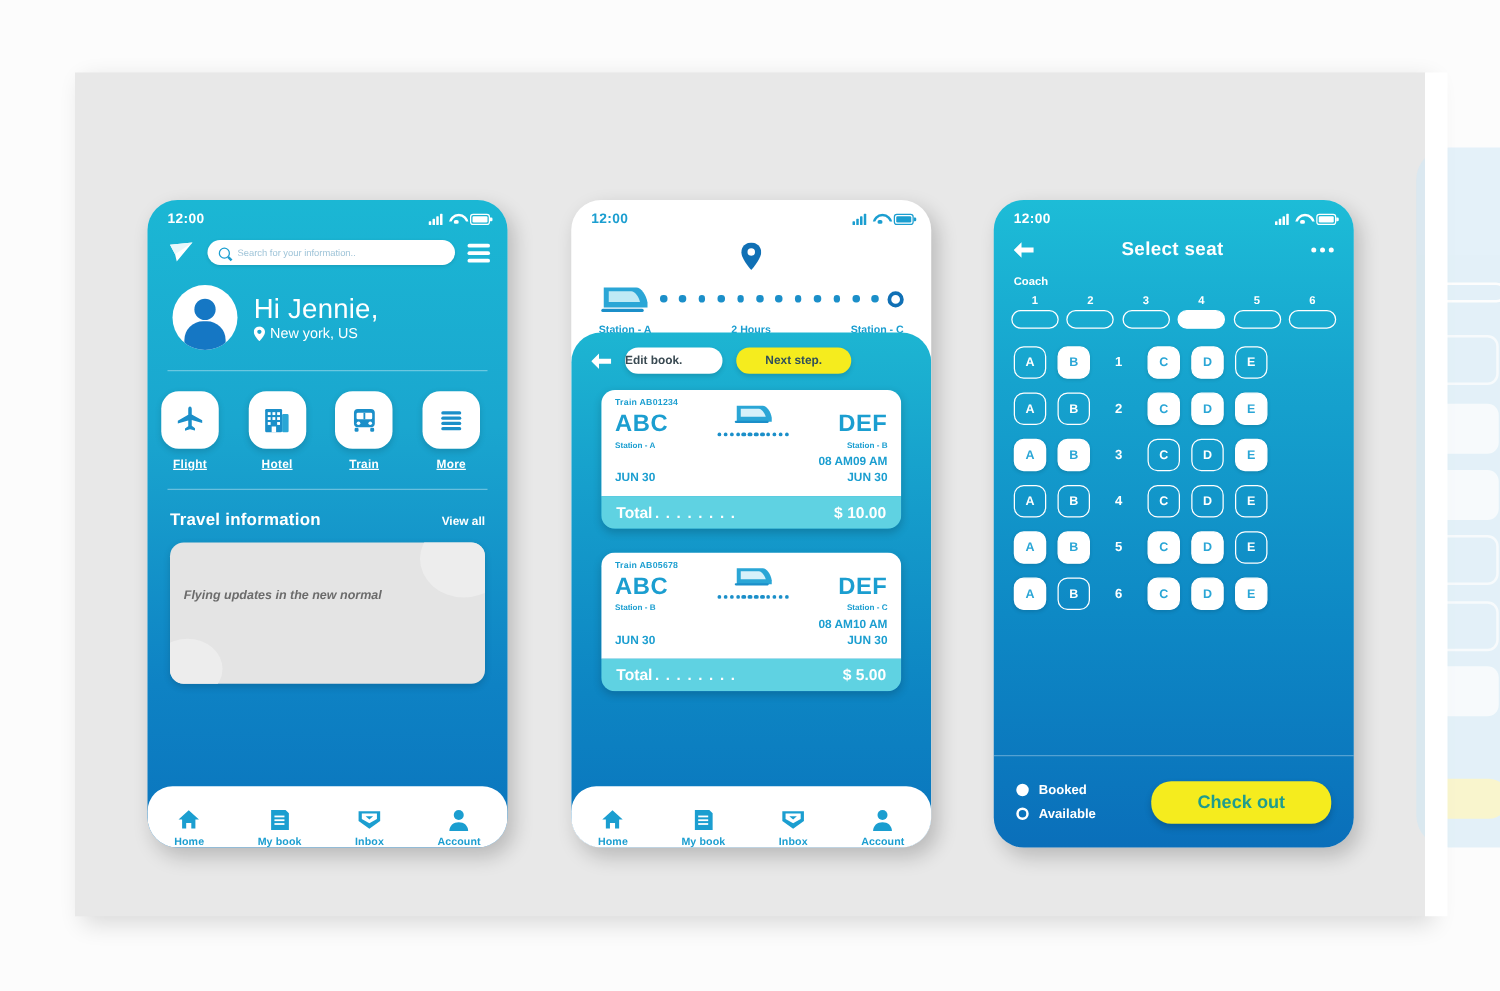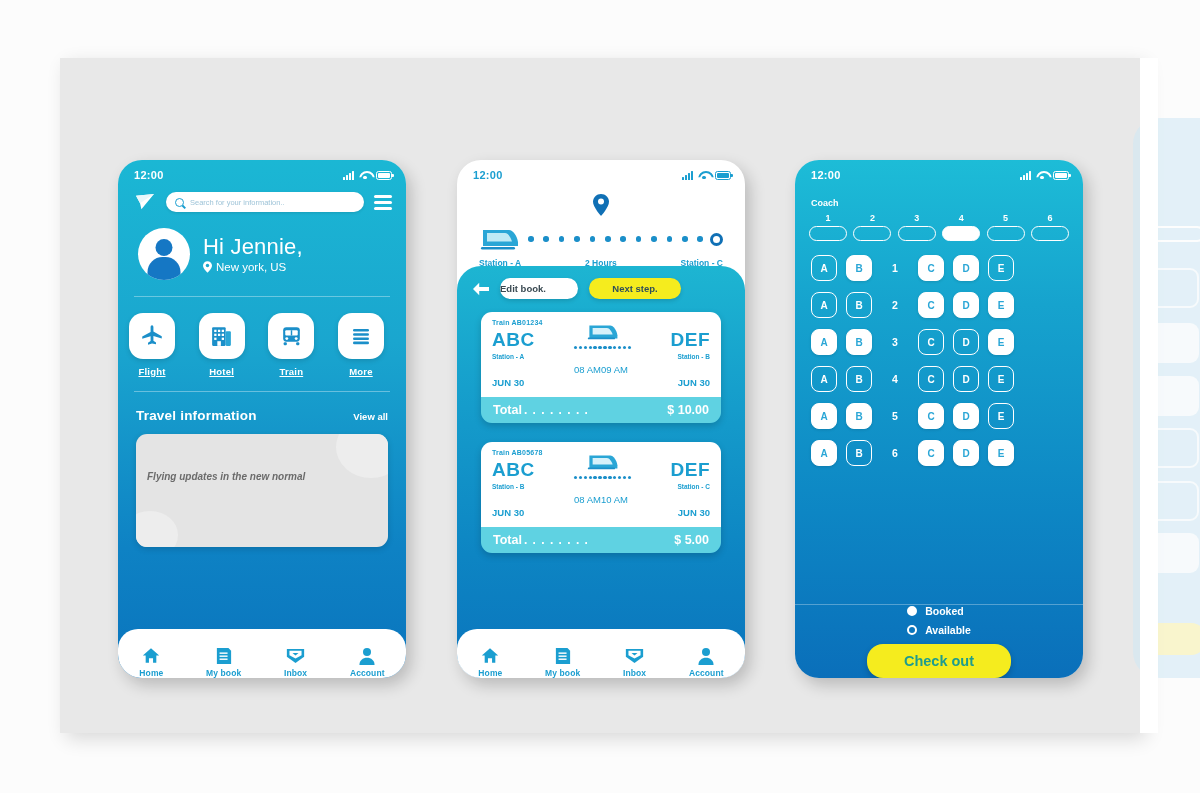--- a/index.html
+++ b/index.html
@@ -148,21 +148,21 @@
   .ticket { border-radius:11px; overflow:hidden; box-shadow:0 3px 7px rgba(0,0,0,.18);}
   .tk-top { background:#fff; padding:7px 11px 9px 11px; }
   .tk-train { font-size:7px; font-weight:bold; color:#1b9ed0; letter-spacing:.2px;}
   .tk-mid { display:flex; align-items:center; justify-content:space-between; margin-top:2px;gap:33px;}
   .tk-code { font-size:19px; font-weight:bold; color:#1b9ed0; letter-spacing:.5px;}
   .tk-path { flex:1; display:flex; align-items:center; justify-content:center; position:relative; height:24px;}
   .tk-path .tdots{ position:absolute; bottom:3px; left:6px; right:6px; display:flex; justify-content:space-between;}
   .tk-path .tdots span{width:3.2px;height:3.2px;border-radius:50%;background:#1b8fc9;display:block;}
   .tk-path .tr{ position:absolute; bottom:8px; left:50%; transform:translateX(-50%); }
   .tk-stations{ display:flex; justify-content:space-between; font-size:6.5px; font-weight:bold; color:#1b9ed0; margin-top:1px;}
-  .tk-times{ display:flex; justify-content:center; font-size:9.5px; font-weight:normal; color:#1b9ed0; margin-top:4px;}
+  .tk-times{ display:flex; justify-content:flex-end; font-size:9.5px; font-weight:bold; color:#1b9ed0; margin-top:4px;}
   .tk-dates{ display:flex; justify-content:space-between; font-size:9.5px; font-weight:bold; color:#1b9ed0; margin-top:2px;}
   .tk-total{ background:#5fd2e2; display:flex; align-items:center; justify-content:space-between;
              padding:6px 12px; color:#fff; font-size:12.5px; font-weight:bold;}
   .tk-total .lead{ display:flex; align-items:baseline; gap:2px;}
   .tk-total .lead .dd{ font-size:12px; letter-spacing:1px; }
 
   
   #phone3 { background: linear-gradient(180deg,#1dbcd7 0%, #16a3ce 28%, #0d86c4 68%, #0a6fba 100%); color:#fff; }
   .p3-head { display:flex; align-items:center; justify-content:space-between; padding: 5px 16px 0 16px;}
   .p3-title{ font-size:15px; font-weight:bold; letter-spacing:.3px;}
@@ -179,21 +179,21 @@
   .seatrow{ display:flex; align-items:center; }
   .seat{ width:26px;height:26px;border-radius:8px;border:1.8px solid #fff;
          display:flex;align-items:center;justify-content:center;font-size:10px;font-weight:bold;color:#fff;}
   .seat.booked{ background:#fff; color:#2aa6d6; border-color:#fff; box-shadow:0 1px 3px rgba(0,0,0,.12);}
   .seatrow .gapL{ width:9px; }
   .seatrow .rownum{ width:46px; text-align:center; font-size:10.5px; font-weight:bold;}
   .seatrow .gapR{ width:9px; }
 
   .legendbar{ position:absolute; left:0; right:0; bottom:0; height:74px;
               border-top:1px solid rgba(255,255,255,.3);
-              display:flex; align-items:center; justify-content:space-between; padding: 0 18px; flex-direction: column;}
+              display:flex; align-items:center; justify-content:space-between; padding: 0 18px;}
   .legend{ display:flex; flex-direction:column; gap:7px;}
   .lg{ display:flex; align-items:center; gap:8px; font-size:10.5px; font-weight:bold;}
   .lgdot{ width:10px;height:10px;border-radius:50%;border:2px solid #fff;}
   .lgdot.fill{ background:#fff;}
   .checkout{ background:#f5ec1e; color:#1e9c8e; font-size:14.5px; font-weight:bold;
              border-radius:16px; padding:9px 0; width:144px; text-align:center;
              box-shadow:0 3px 6px rgba(0,0,0,.2);}
 </style>
 </head>
 <body>
@@ -589,20 +589,31 @@
             <i></i>
             <i></i>
             <i></i>
             <i></i>
           </span>
         <span class="wifi"></span>
         <span class="batt"></span>
       </span>
     </div>
 
+    <div class="p3-head">
+      <svg class="backarrow" viewBox="0 0 18 14">
+        <path d="M7 0 L0 7 L7 14 V9.2 H18 V4.8 H7 Z" fill="#fff"></path>
+        </svg>
+      <div class="p3-title">Select seat</div>
+      <div class="dots3">
+          <i></i>
+          <i></i>
+          <i></i>
+        </div>
+    </div>
 
     <div class="coach-lbl">Coach</div>
     <div class="coach-nums">
       <span>1</span>
       <span>2</span>
       <span>3</span>
       <span>4</span>
       <span>5</span>
       <span>6</span>
     </div>

